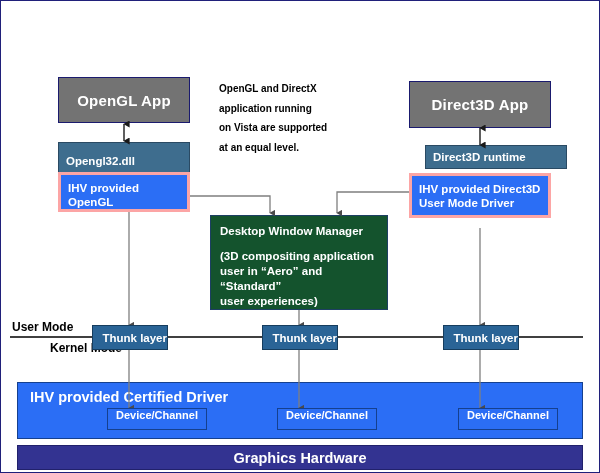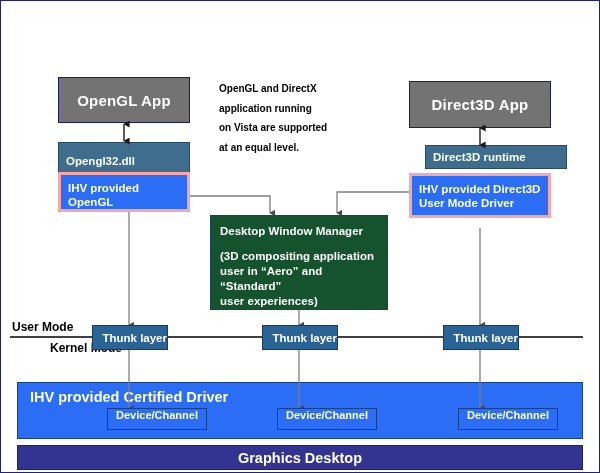--- a/index.html
+++ b/index.html
@@ -176,16 +176,16 @@
     <span>Device/Channel</span>
   </div>
   <div class="box devchan" style="left:249px;top:408px;width:100px;height:22px;">
     <span>Device/Channel</span>
   </div>
   <div class="box devchan" style="left:430px;top:408px;width:100px;height:22px;">
     <span>Device/Channel</span>
   </div>
 
   <div class="box hwbar" style="left:17px;top:445px;width:566px;height:25px;">
-    <span>Graphics Desktop</span>
+    <span>Graphics Hardware</span>
   </div>
 
 </div>
 
 </body></html>

